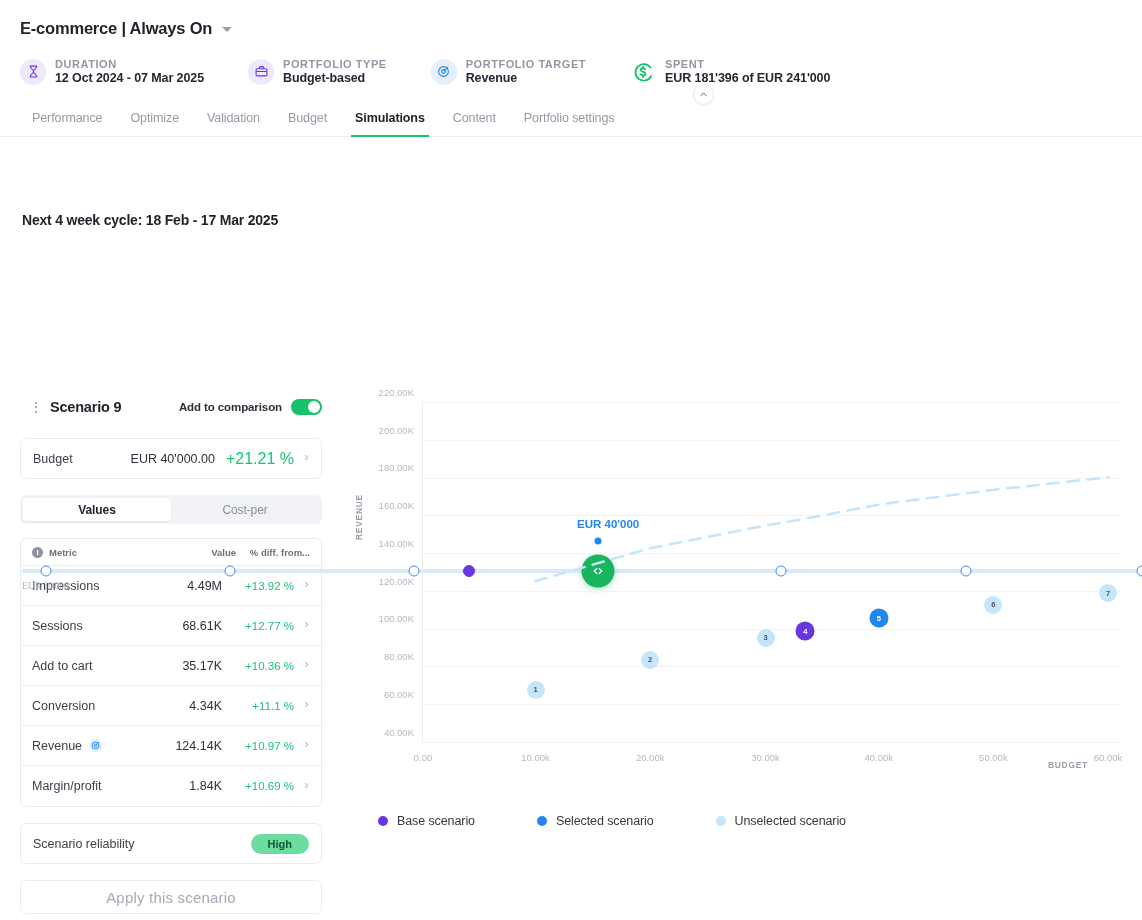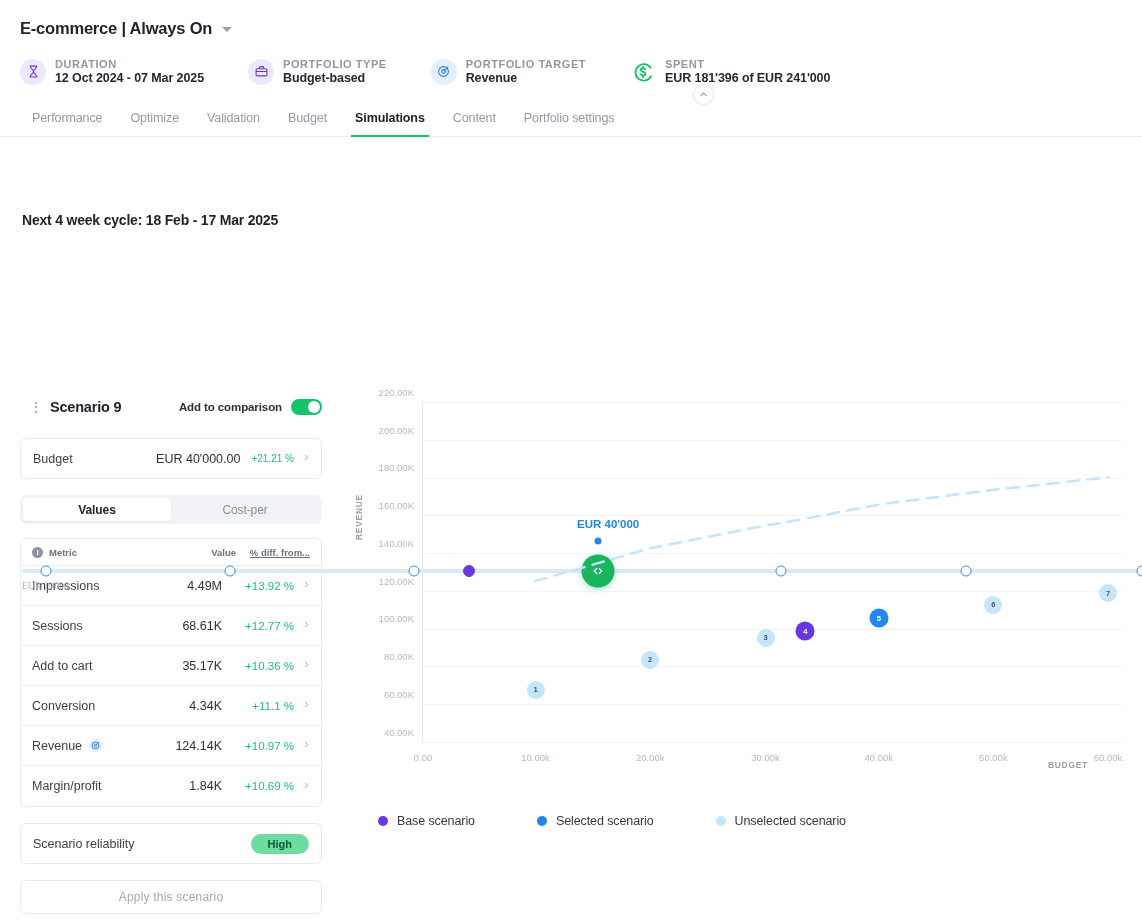--- a/index.html
+++ b/index.html
@@ -133,21 +133,21 @@
   
   .card {
     border: 1px solid #e9ebef; border-radius: 6px; background: #fff;
   }
   .budget-card {
     margin-top: 16px; height: 41px; display: flex; align-items: center;
     padding: 0 11px 0 12px;
   }
   .budget-label { font-size: 12.5px; color: #3a3f49; }
   .budget-value { margin-left: auto; font-size: 12.5px; color: #2c313a; }
-  .pct-pos { color: #1fc275; font-size: 10px; margin-left: 11px; white-space: nowrap; }
+  .pct-pos { color: #1fc275; font-size: 16px; margin-left: 11px; white-space: nowrap; }
   .chev {
     margin-left: 9px; color: #6f757f; font-size: 11px; line-height: 1;
   }
 
   
   .segmented {
     margin-top: 16px; display: flex; background: #f2f3f6;
     border-radius: 6px; padding: 3px; height: 29px;
   }
   .seg {
@@ -162,21 +162,21 @@
     display: flex; align-items: center; height: 27px; padding: 0 11px 0 11px;
     border-bottom: 1px solid #ecedf1;
   }
   .info-dot {
     width: 11px; height: 11px; border-radius: 50%; background: #8d93a0;
     color: #fff; font-size: 8px; display: flex; align-items: center;
     justify-content: center; font-weight: bold; margin-right: 6px; flex: 0 0 11px;
   }
   .m-head-label { font-size: 9.5px; color: #6b707a; font-weight: bold; }
   .m-head-value { margin-left: auto; font-size: 9.5px; color: #6b707a; font-weight: bold; }
-  .m-head-diff { width: 74px; text-align: right; font-size: 9.5px; color: #6b707a; font-weight: bold; text-decoration: underline; }
+  .m-head-diff { width: 74px; text-align: right; font-size: 9.5px; color: #6b707a; font-weight: bold; }
 
   .m-row {
     display: flex; align-items: center; height: 40px; padding: 0 11px;
     border-bottom: 1px solid #ecedf1;
   }
   .m-row:last-child { border-bottom: none; }
   .m-name { font-size: 12.5px; color: #3a3f49; display: flex; align-items: center; gap: 7px; }
   .target-ic {
     width: 13px; height: 13px; border-radius: 50%; background: #dfeafc;
     display: flex; align-items: center; justify-content: center;
@@ -188,21 +188,21 @@
     margin-top: 16px; height: 41px; display: flex; align-items: center;
     padding: 0 12px;
   }
   .rel-label { font-size: 12.5px; color: #3a3f49; }
   .badge {
     margin-left: auto; background: #6ddca2; color: #0c5c34;
     border-radius: 11px; padding: 4px 17px; font-size: 11px; font-weight: bold;
   }
   .apply-btn {
     margin-top: 16px; height: 34px; display: flex; align-items: center;
-    justify-content: center; font-size: 12px; color: #a4a9b3;
+    justify-content: center; font-size: 15px; color: #a4a9b3;
     letter-spacing: 0.2px;
   }
 
   
   .chart-area { position: relative; height: 400px; }
   .y-label-rot {
     position: absolute; left: 2px; top: 148px;
     transform: rotate(-90deg); transform-origin: left top;
     font-size: 8.5px; color: #9aa0aa; letter-spacing: 0.7px; font-weight: bold;
   }

